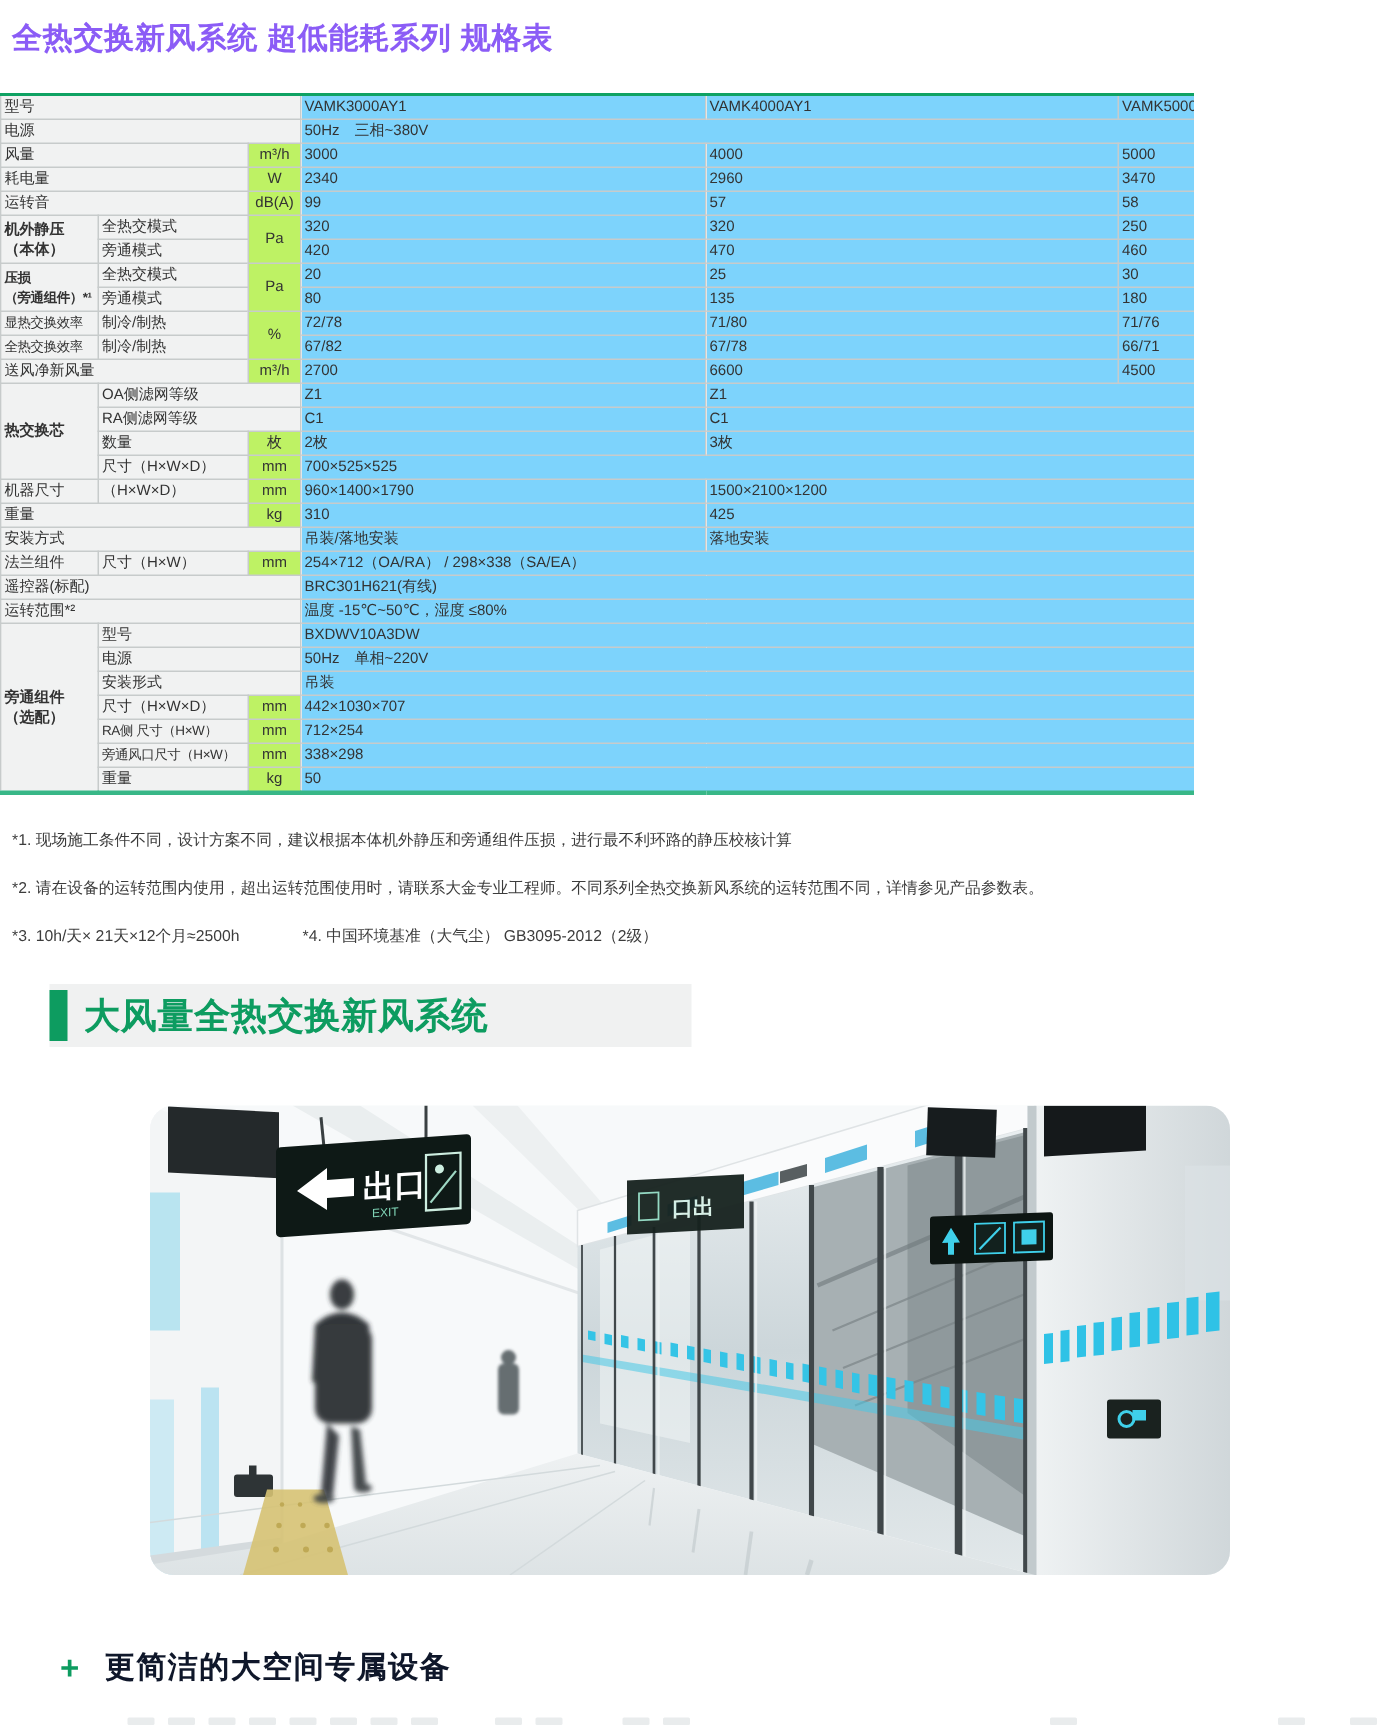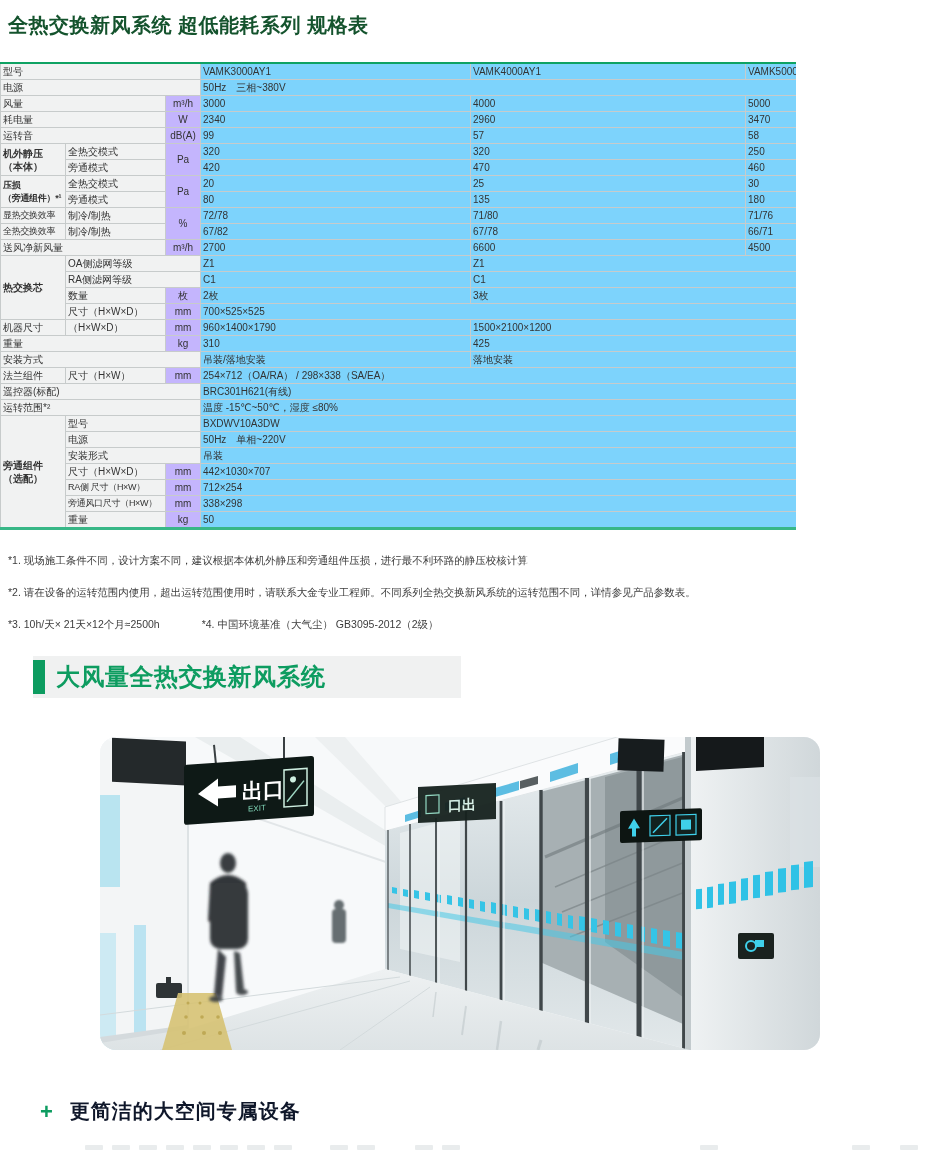--- a/index.html
+++ b/index.html
@@ -1,26 +1,26 @@
 <!DOCTYPE html>
 <html><head>
 <meta charset="utf-8">
 <style>
   html,body{margin:0;padding:0;background:#fff;}
   .page{position:relative;width:930px;height:1153px;background:#fff;overflow:hidden;
         font-family:"Liberation Sans","DejaVu Sans",sans-serif;color:#333;}
-  .title{position:absolute;top:12px;left:8px;font-size:20px;font-weight:bold;color:#14532d;letter-spacing:.5px;}
+  .title{position:absolute;top:12px;left:8px;font-size:20px;font-weight:bold;color:#8b5cf6;letter-spacing:.5px;}
   .tablewrap{position:absolute;top:62px;left:0;width:796px;overflow:hidden;}
   table.spec{border-collapse:collapse;table-layout:fixed;width:1020px;
              border-top:2px solid #0fa263;border-bottom:3px solid #38b787;}
   table.spec td{border:1px solid #c7cbcb;height:15px;line-height:13px;padding:0 2px;
                 font-size:10px;color:#333;overflow:hidden;white-space:pre-line;vertical-align:middle;}
   td.l{background:#f1f2f2;text-align:left;padding-left:6px;}
   td.g{background:#f1f2f2;text-align:left;padding-left:6px;line-height:1.25;font-weight:bold;}
-  td.u{background:#c4b5fd;text-align:center;padding:0 1px;}
+  td.u{background:#bef264;text-align:center;padding:0 1px;}
   td.v{background:#7dd3fc;text-align:left;}
   .s{font-size:9px !important;letter-spacing:-.3px;}
   .notes{position:absolute;top:536px;left:8px;font-size:10.5px;color:#3c3c3c;line-height:16px;white-space:pre-line;}
   .notes div{margin:0;}
   .secband{position:absolute;top:656px;left:33px;width:428px;height:42px;background:#f0f1f1;display:flex;align-items:center;}
   .secbar{width:12px;height:34px;background:#0d9c60;flex:0 0 auto;}
   .sechead{margin-left:11px;font-size:24px;font-weight:bold;color:#0d9c60;letter-spacing:.5px;}
   .photo{position:absolute;top:737px;left:100px;width:720px;height:313px;border-radius:16px;overflow:hidden;background:#f7f9fa;}
   .plusline{position:absolute;top:1098px;left:40px;display:flex;align-items:center;}
   .plus{font-size:22px;font-weight:bold;color:#0d9c60;}

